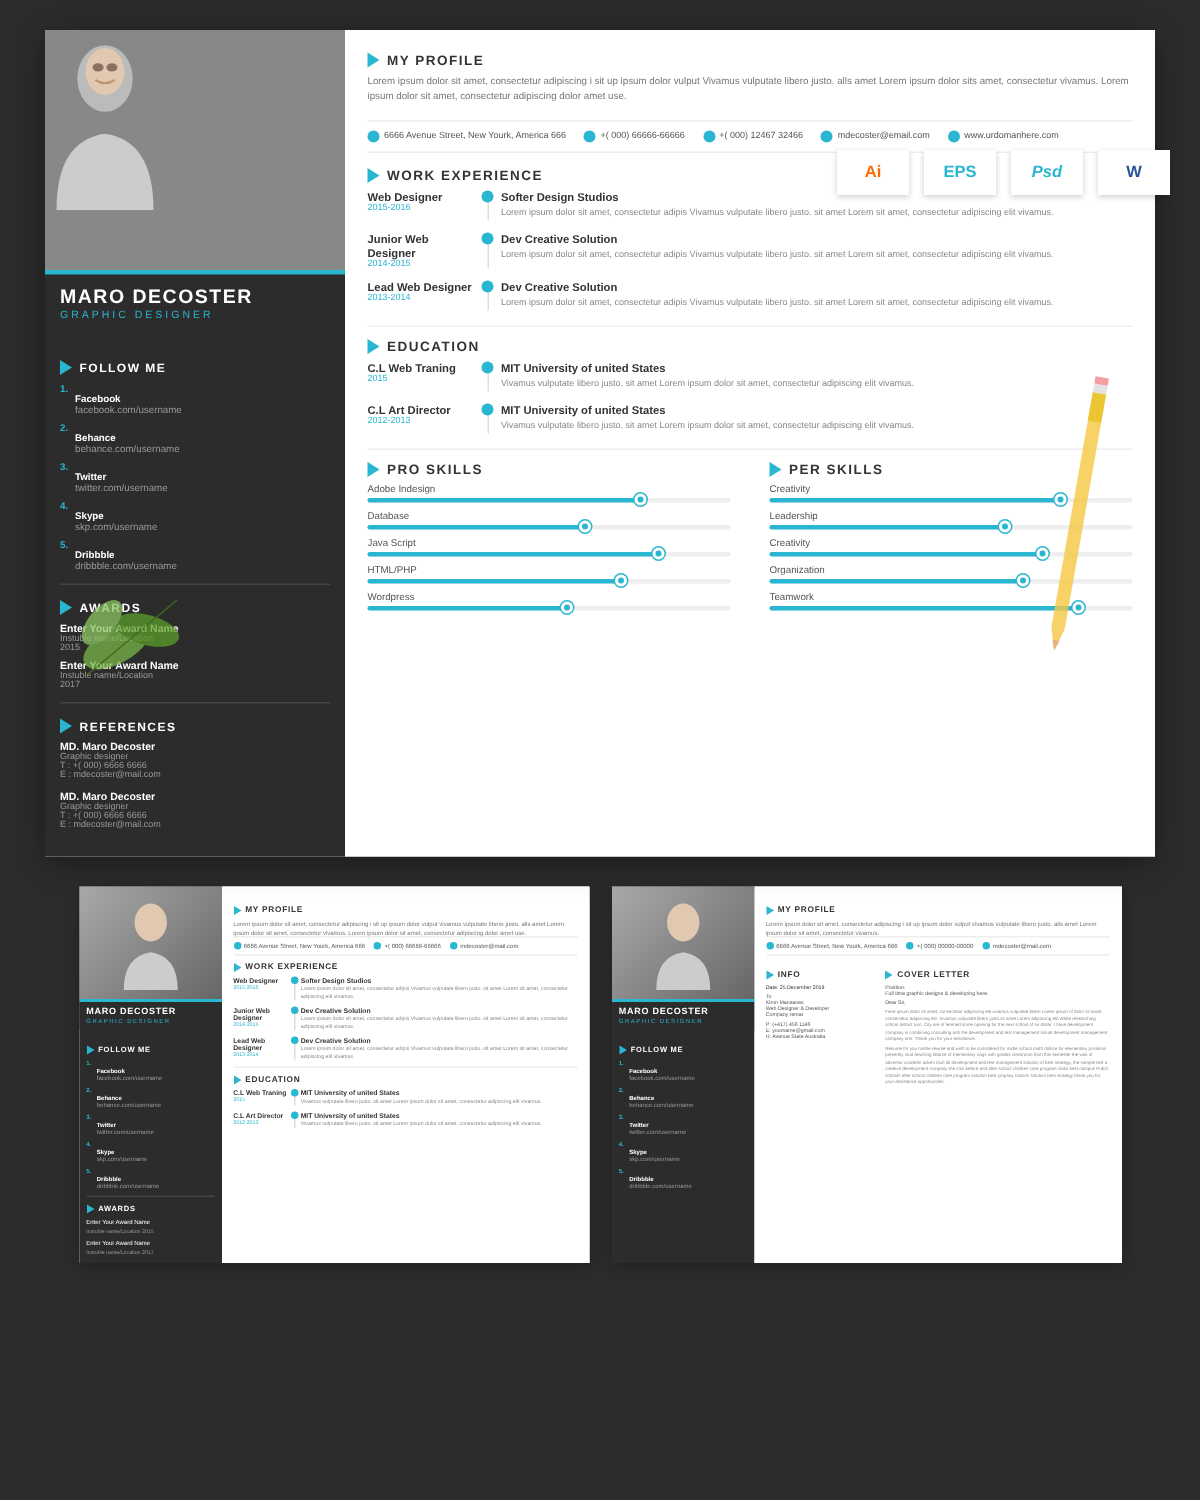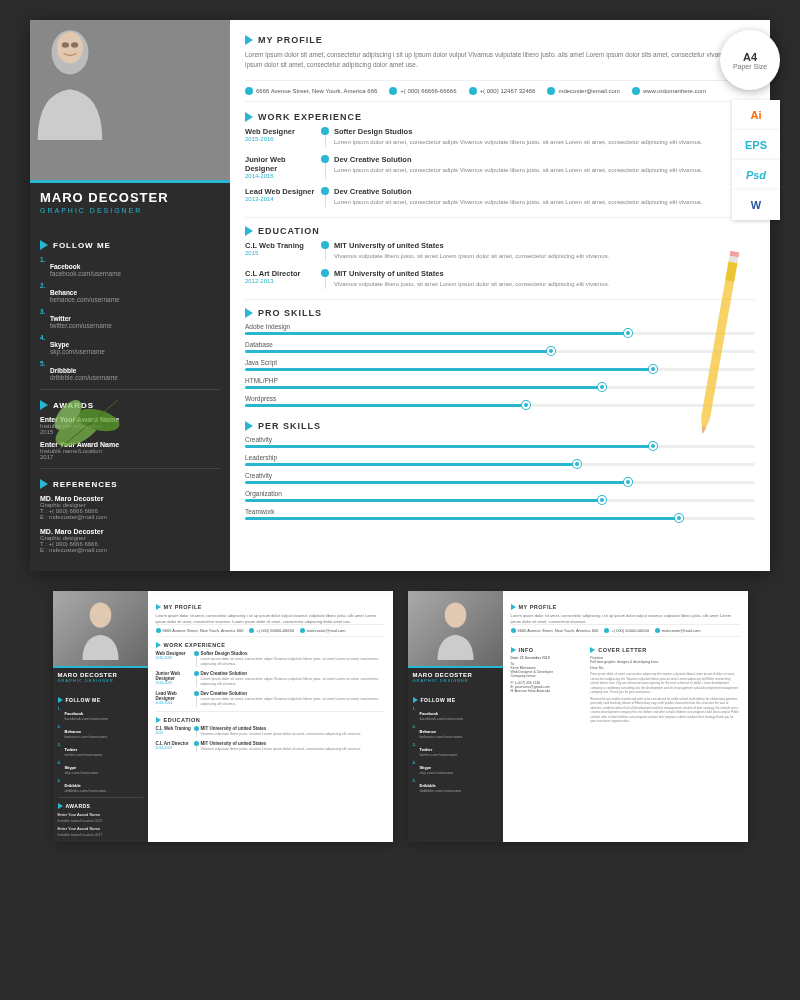--- a/index.html
+++ b/index.html
@@ -300,22 +300,21 @@
 
     .work-desc {
       font-size: 6px;
       color: #888;
       line-height: 1.5;
     }
 
     
     .skills-row {
       display: flex;
-      gap: 8px;
-      flex-direction: column;
+      gap: 26px;
     }
 
     .skills-col {
       flex: 1;
     }
 
     .skill-item {
       margin-bottom: 6px;
     }
 
@@ -377,22 +376,22 @@
       font-size: 7px;
       color: #777;
     }
 
     
     .format-badges {
       position: absolute;
       right: -55px;
       top: 80px;
       display: flex;
-      flex-direction: column;
-      gap: 0;
+      flex-direction: row;
+      gap: 10px;
       align-items: flex-end;
     }
 
     .format-badge {
       width: 48px;
       height: 30px;
       background: #fff;
       display: flex;
       align-items: center;
       justify-content: center;
@@ -889,24 +888,20 @@
               <div class="skill-bar">
                 <div class="skill-fill" style="width:85%"></div>
                 <div class="skill-dot" style="left:85%"></div>
               </div>
             </div>
           </div>
         </div>
       </div>
     </div>
 
-    <div class="a4-badge" style="position:absolute; top:10px; right:-10px;">
-      <span class="a4-text">A4</span>
-      <span class="paper-text">Paper Size</span>
-    </div>
 
     <div class="format-badges" style="position:absolute; right:-10px; top:80px;">
       <div class="format-badge ai">Ai</div>
       <div class="format-badge eps">EPS</div>
       <div class="format-badge psd">Psd</div>
       <div class="format-badge w">W</div>
     </div>
 
     <svg style="position:absolute; right:40px; top:230px; width:25px; height:200px; transform:rotate(10deg); opacity:0.8;" viewBox="0 0 25 200" xmlns="http://www.w3.org/2000/svg">
       <rect x="8" y="10" width="9" height="160" fill="#f5c842" rx="1"></rect>

